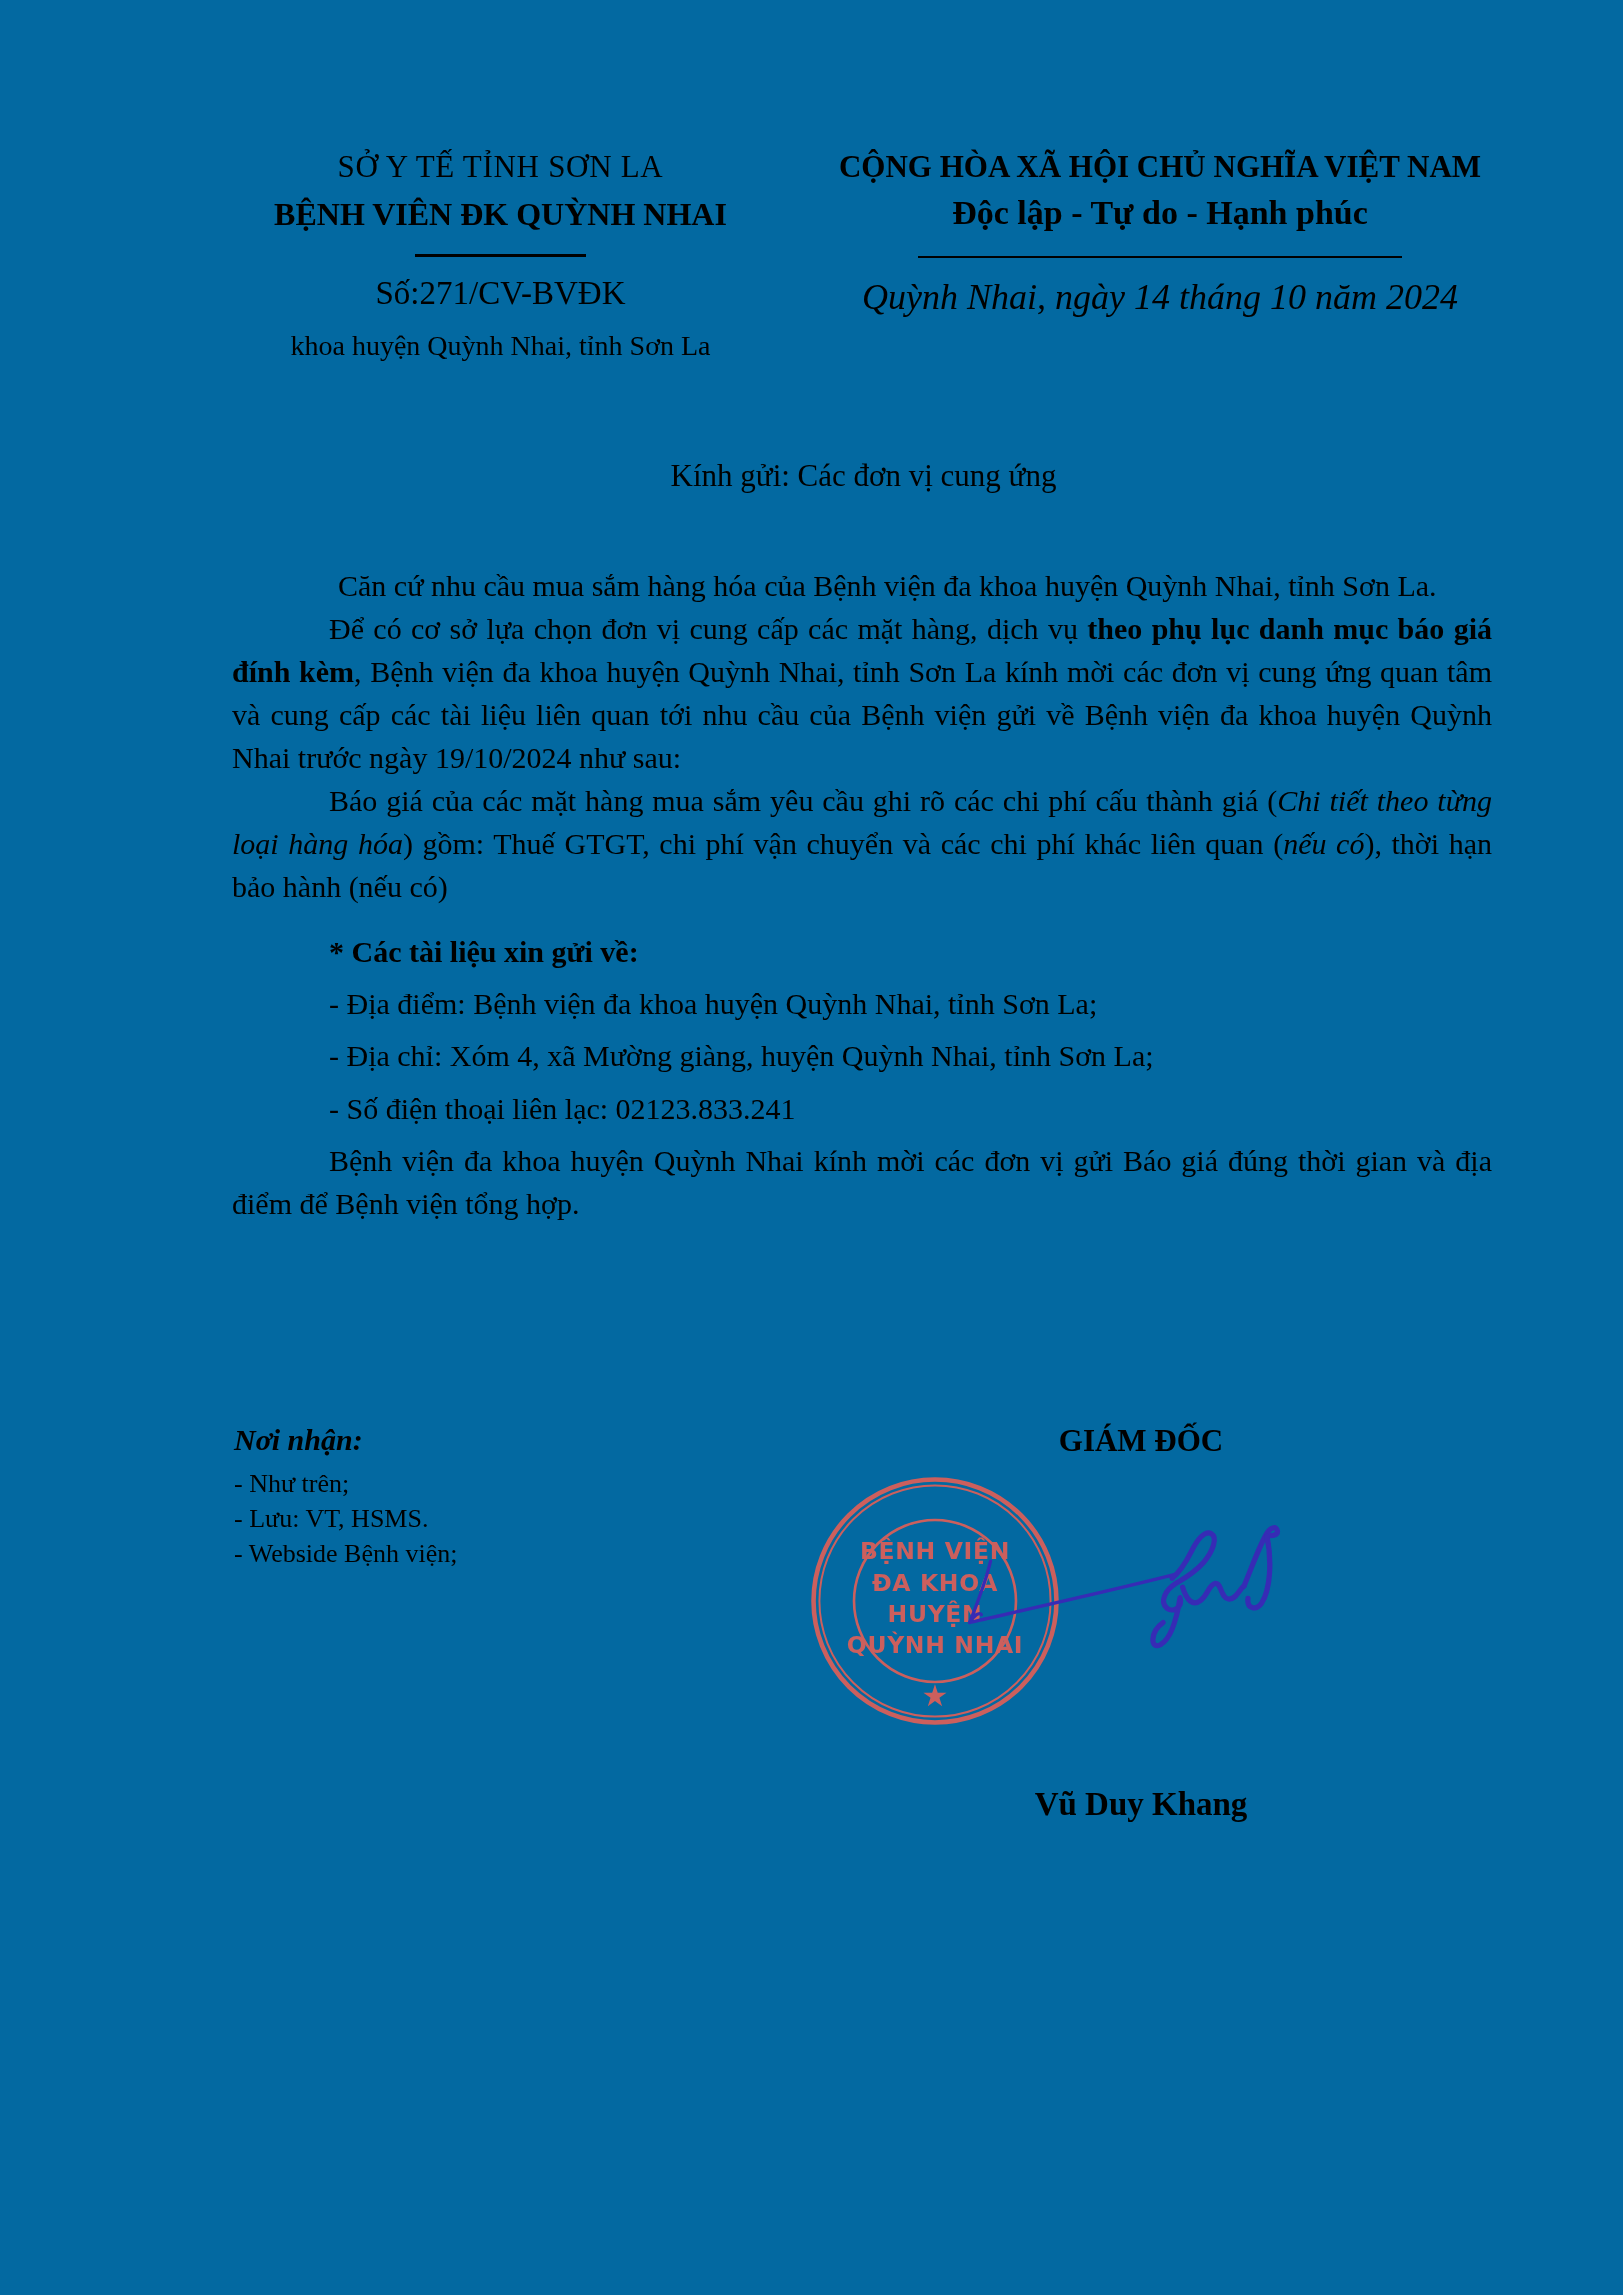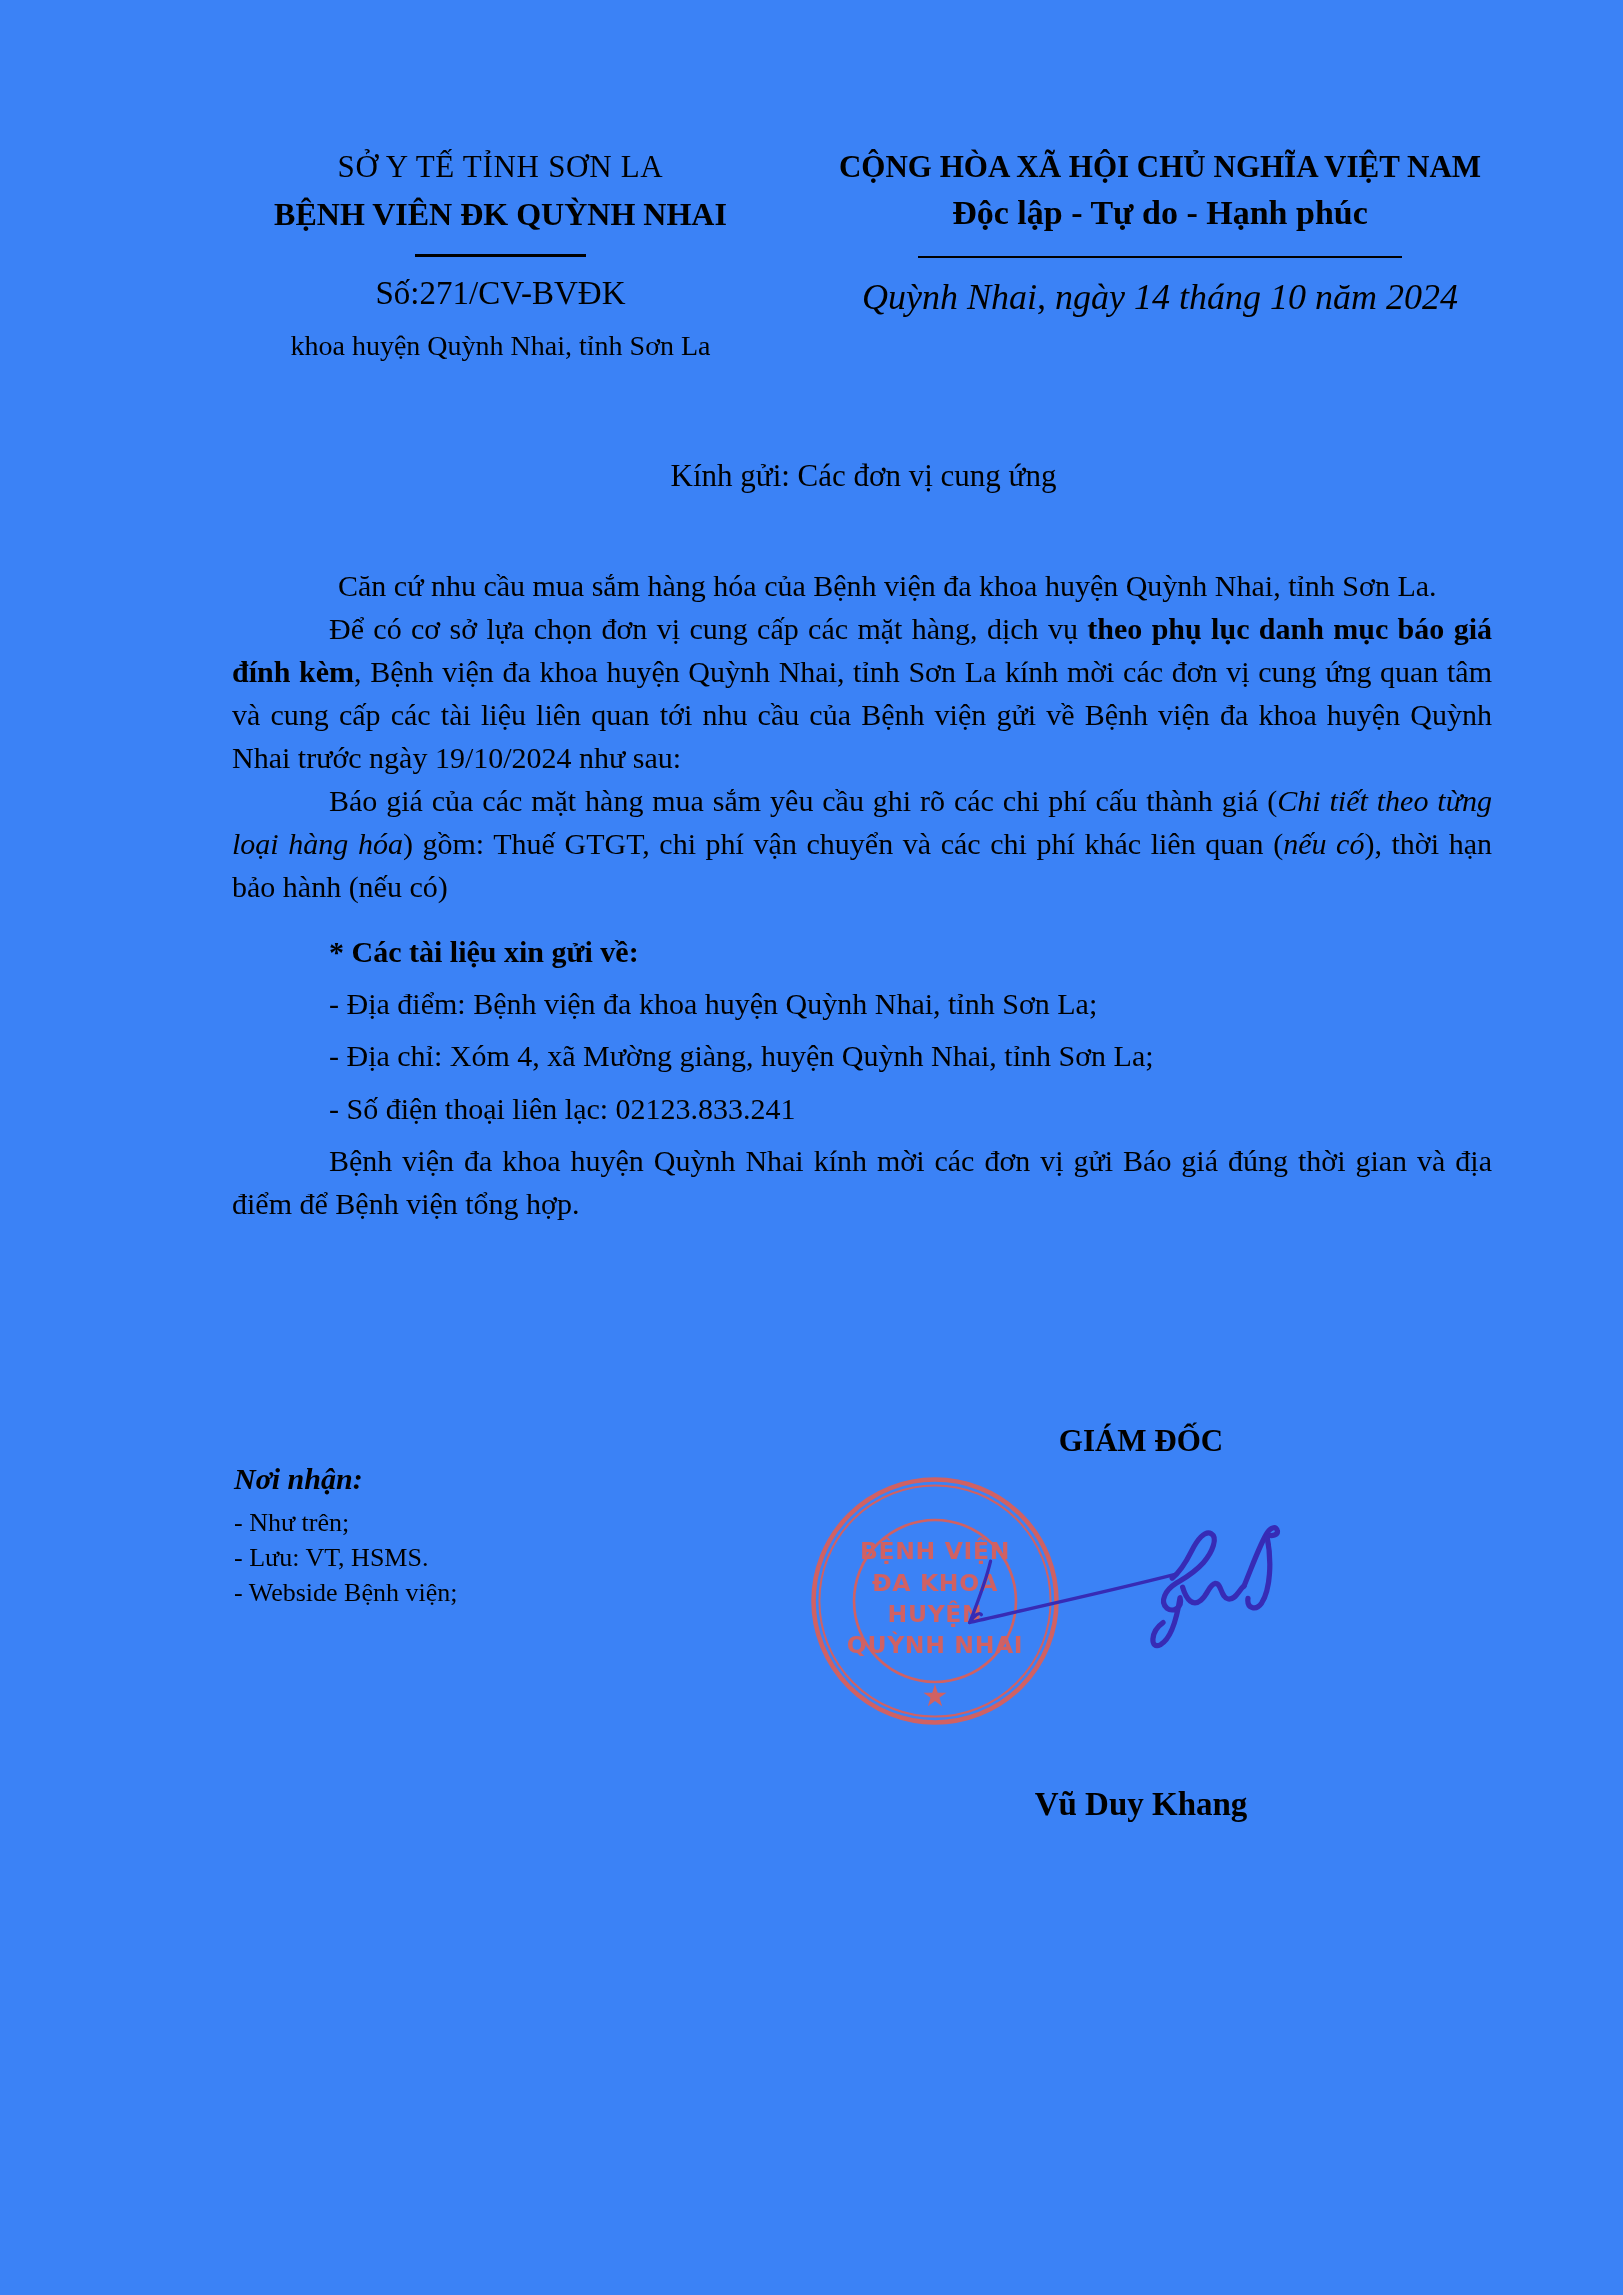--- a/index.html
+++ b/index.html
@@ -1,20 +1,20 @@
 <!DOCTYPE html>
 <html lang="vi" style="font-size:10.5px"><head>
 <meta charset="utf-8">
 <title>Công văn 271/CV-BVĐK</title>
 <style>
   html,body{margin:0;padding:0;background:#888;}
   .page{
     position:relative;
     width:1623px;height:2295px;
-    background:#3b82f6;
+    background:#0369a1;
     color:#000;
     font-family:"Liberation Serif", serif;
     overflow:hidden;
   }
   
   .hdr-left{position:absolute;left:239px;top:149px;width:523px;text-align:center;}
   .hdr-left .org-parent{font-size:31px;letter-spacing:0.7px;}
   .hdr-left .org-name{font-size:32px;font-weight:bold;margin-top:10.5px;}
   .hdr-left .rule{width:171px;height:0;border-top:3.3px solid #000;margin:21px auto 0;}
   .hdr-left .doc-no{font-size:33px;margin-top:18.3px;}
@@ -31,21 +31,21 @@
   .body-text{position:absolute;left:232px;top:564px;width:1260px;font-size:30px;line-height:43px;text-align:justify;}
   .body-text p{margin:0;text-indent:97px;}
   .body-text p.first{text-indent:106px;}
   .body-text p.oneline{text-align:left;}
   .body-text p.gap{margin-top:9.2px;}
   .body-text p.gap-lg{margin-top:22px;}
   .b{font-weight:bold;}
   .i{font-style:italic;}
 
   
-  .recipients{position:absolute;left:234px;top:1462px;width:523px;}
+  .recipients{position:absolute;left:234px;top:1423px;width:523px;}
   .recipients .rh{font-size:30px;font-weight:bold;font-style:italic;}
   .recipients .ri{font-size:26px;line-height:35px;}
   .recipients .ri.firstri{margin-top:9.2px;}
 
   .signer-title{position:absolute;left:909px;top:1423px;width:464px;text-align:center;font-size:31px;font-weight:bold;}
   .signer-name{position:absolute;left:909px;top:1741px;width:464px;text-align:center;font-size:33px;font-weight:bold;margin-top:45px;}
 
   .stamp-wrap{position:absolute;left:807px;top:1473px;width:256px;height:256px;opacity:.93;}
   .sig-wrap{position:absolute;left:913px;top:1501px;width:406px;height:196px;}
 </style>

